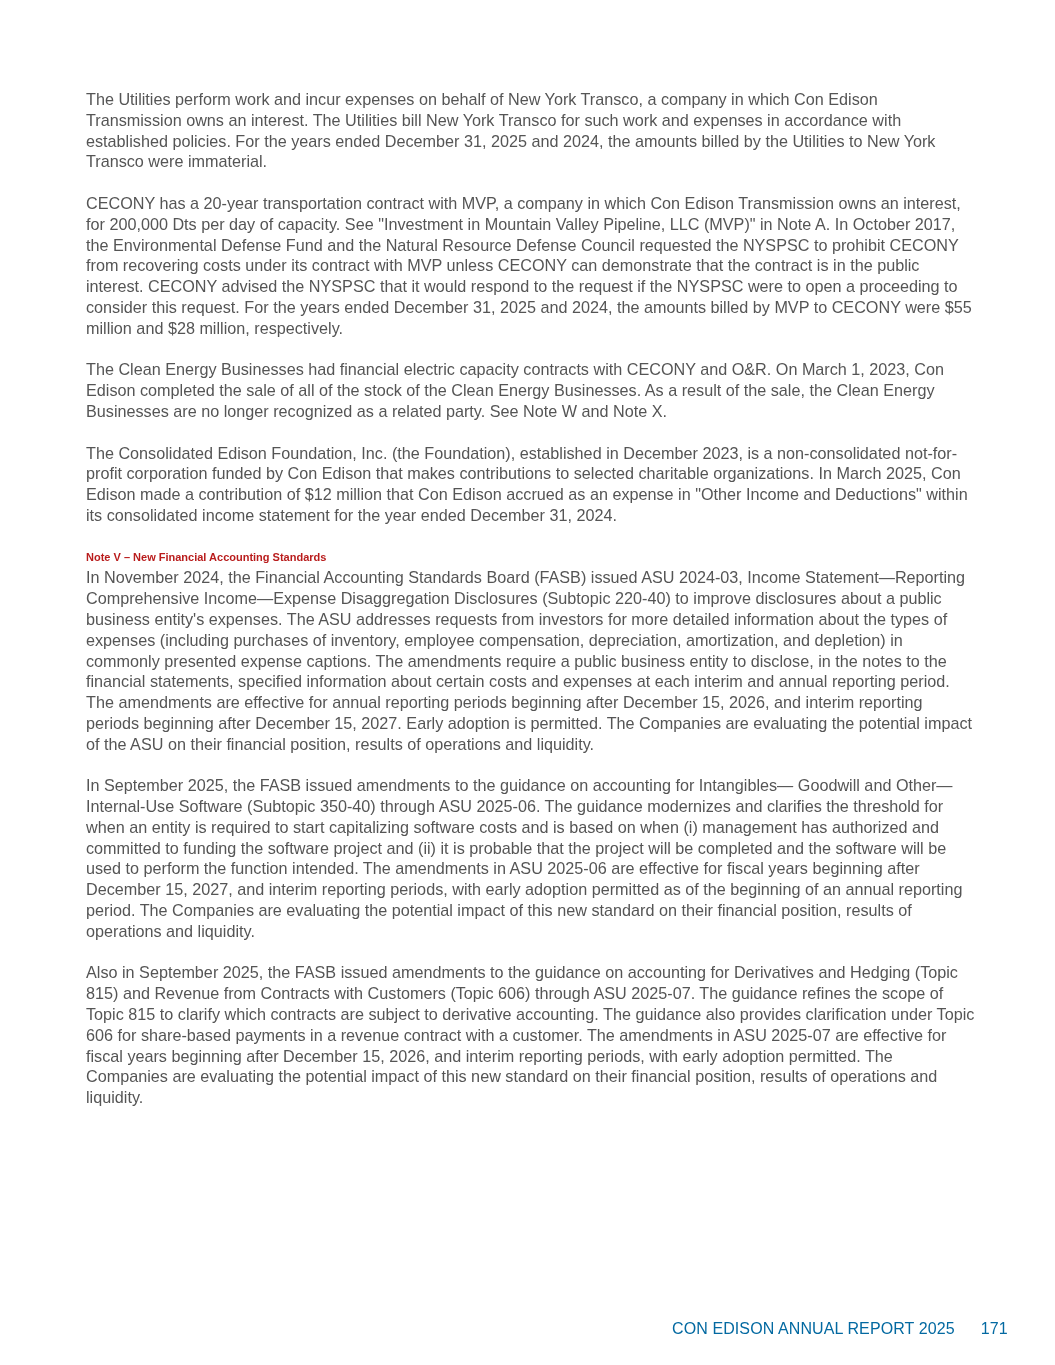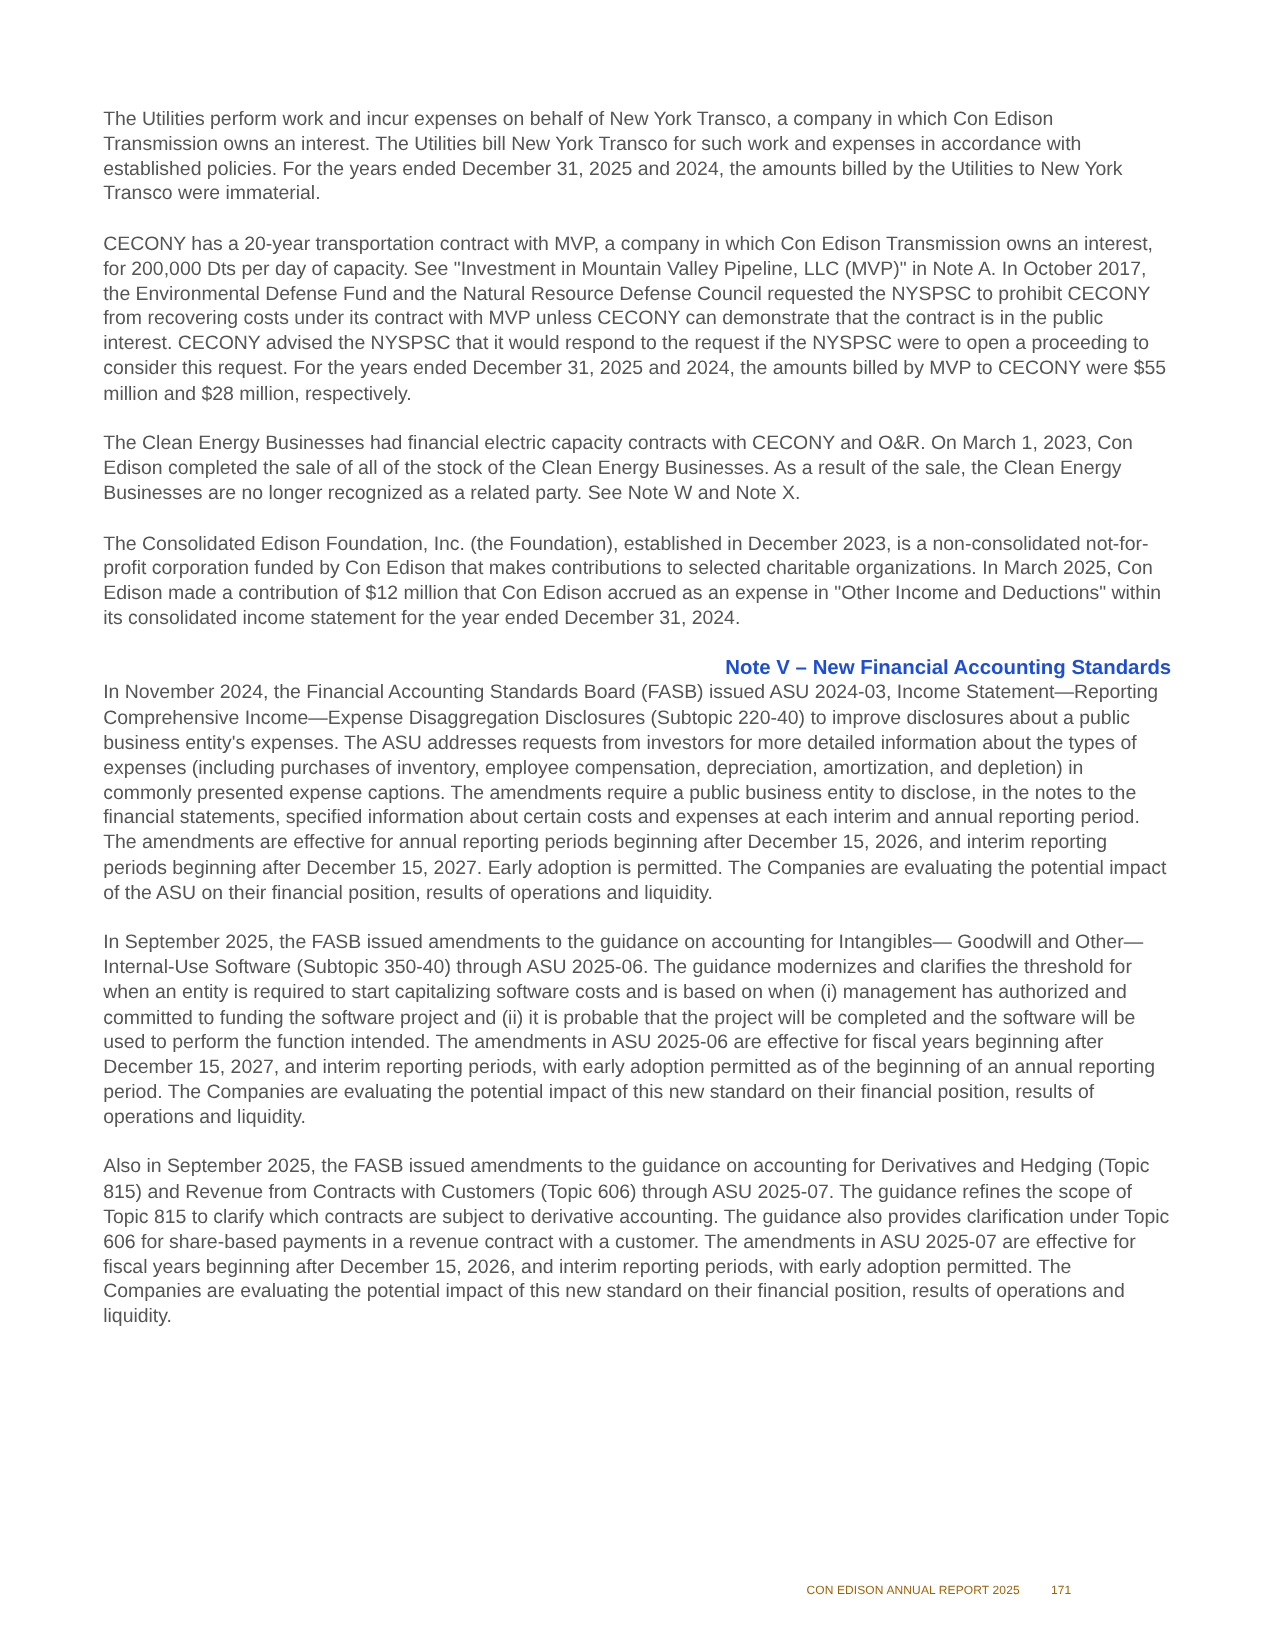--- a/index.html
+++ b/index.html
@@ -1,22 +1,22 @@
 <!DOCTYPE html>
 <html><head>
 <meta charset="utf-8">
 <style>
   html, body { margin: 0; padding: 0; background: #ffffff; }
   body { width: 1055px; height: 1365px; position: relative; overflow: hidden; }
   .page { position: absolute; left: 86px; top: 89px; width: 890px;
           font-family: Liberation Sans, sans-serif; font-size: 16.2px; line-height: 20.8px; color: #555555; }
   .para { margin: 0 0 20.8px 0; }
-  .heading { margin: 0; color: #1d4ed8; font-weight: bold; font-size: 17px; line-height: 20.8px; text-align: right; }
+  .heading { margin: 0; color: #b91c1c; font-weight: bold; font-size: 11px; line-height: 20.8px; }
   .footer { position: absolute; top: 1320px; left: 672px; font-family: "Liberation Sans", sans-serif;
-            font-size: 10px; color: #a16207; letter-spacing: 0.1px; white-space: nowrap; }
+            font-size: 16px; color: #0369a1; letter-spacing: 0.1px; white-space: nowrap; }
   .footer .page-num { margin-left: 26px; }
 </style>
 </head>
 <body>
 
 <div class="page">
   <p class="para">The Utilities perform work and incur expenses on behalf of New York Transco, a company in which Con Edison Transmission owns an interest. The Utilities bill New York Transco for such work and expenses in accordance with established policies. For the years ended December 31, 2025 and 2024, the amounts billed by the Utilities to New York Transco were immaterial.</p>
   <p class="para">CECONY has a 20-year transportation contract with MVP, a company in which Con Edison Transmission owns an interest, for 200,000 Dts per day of capacity. See "Investment in Mountain Valley Pipeline, LLC (MVP)" in Note A. In October 2017, the Environmental Defense Fund and the Natural Resource Defense Council requested the NYSPSC to prohibit CECONY from recovering costs under its contract with MVP unless CECONY can demonstrate that the contract is in the public interest. CECONY advised the NYSPSC that it would respond to the request if the NYSPSC were to open a proceeding to consider this request. For the years ended December 31, 2025 and 2024, the amounts billed by MVP to CECONY were $55 million and $28 million, respectively.</p>
   <p class="para">The Clean Energy Businesses had financial electric capacity contracts with CECONY and O&amp;R. On March 1, 2023, Con Edison completed the sale of all of the stock of the Clean Energy Businesses. As a result of the sale, the Clean Energy Businesses are no longer recognized as a related party. See Note W and Note X.</p>
   <p class="para">The Consolidated Edison Foundation, Inc. (the Foundation), established in December 2023, is a non-consolidated not-for-profit corporation funded by Con Edison that makes contributions to selected charitable organizations. In March 2025, Con Edison made a contribution of $12 million that Con Edison accrued as an expense in "Other Income and Deductions" within its consolidated income statement for the year ended December 31, 2024.</p>

